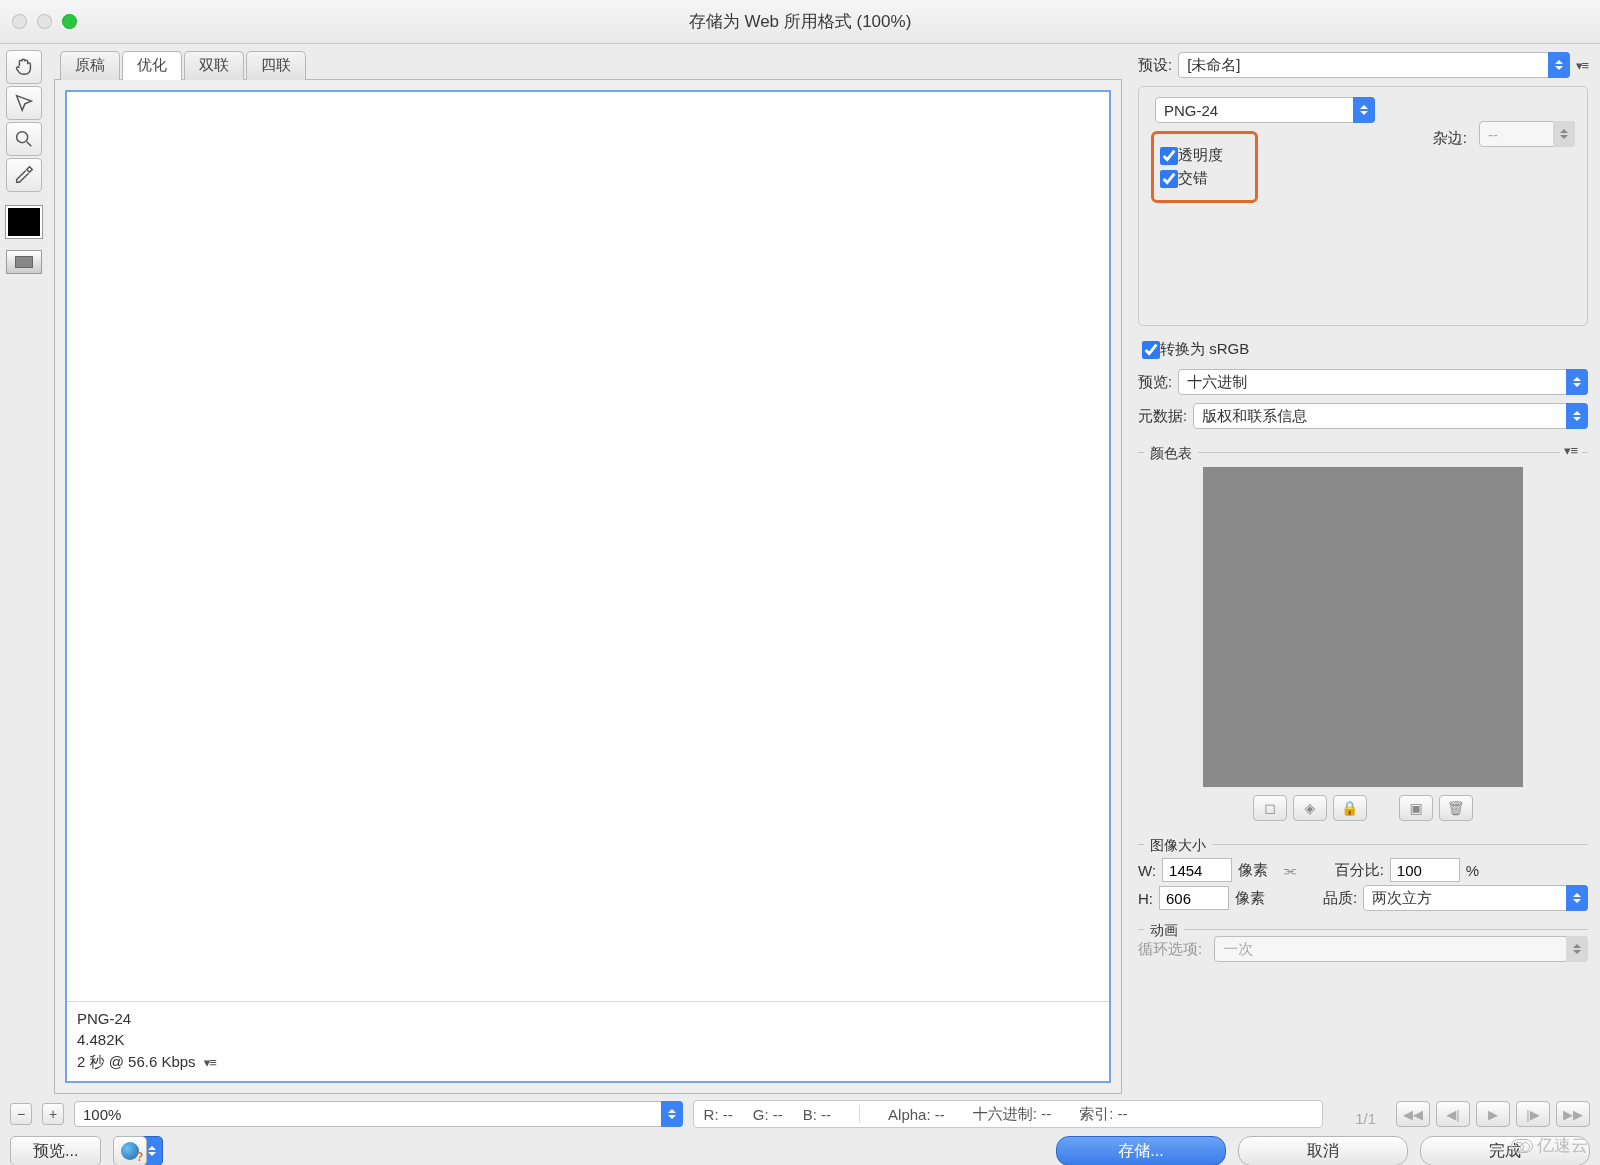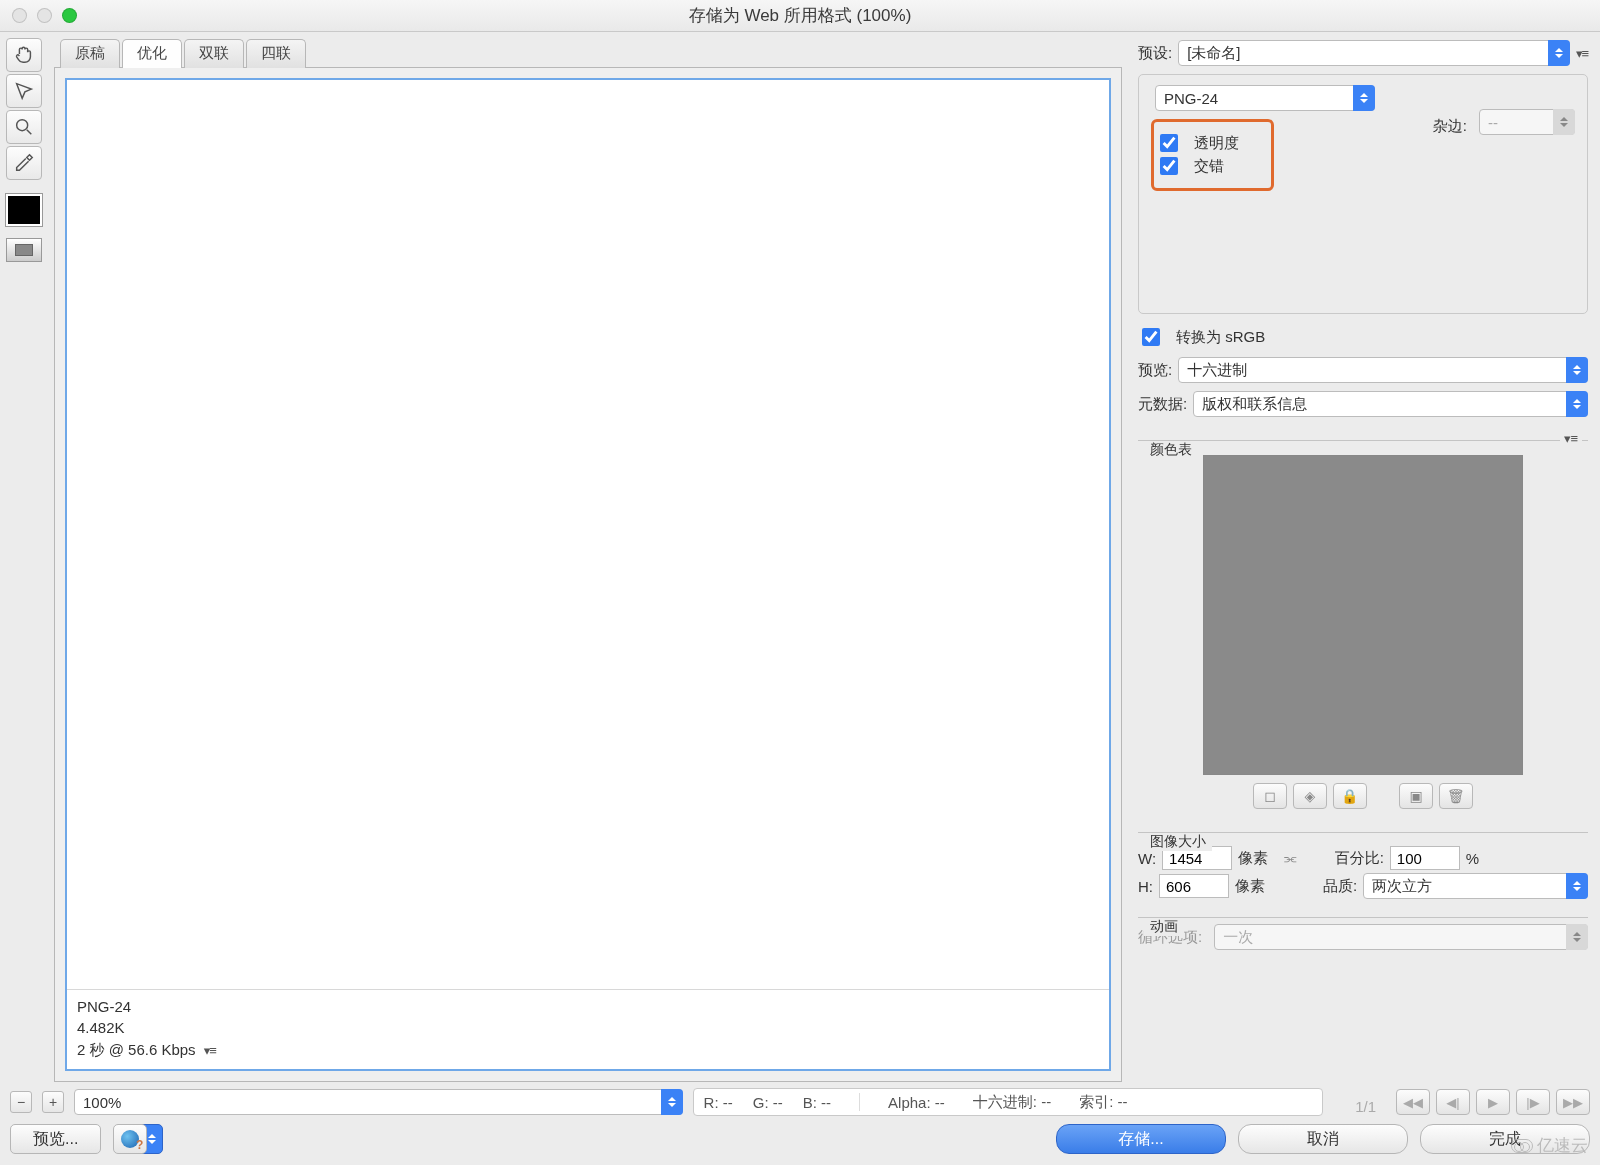--- a/index.html
+++ b/index.html
@@ -1,19 +1,19 @@
 <!DOCTYPE html>
 <html><head>
 <meta charset="utf-8">
 <style>
 * { box-sizing: border-box; margin: 0; padding: 0; font-family: "Helvetica Neue", Arial, sans-serif; }
 body { background: #ececec; width: 1600px; height: 1165px; overflow: hidden; font-size: 15px; color: #333; }
 
 
-.titlebar { height: 32px; background: linear-gradient(#f6f6f6,#e9e9e9); border-bottom: 1px solid #c9c9c9; display: flex; align-items: center; position: relative; }
+.titlebar { height: 44px; background: linear-gradient(#f6f6f6,#e9e9e9); border-bottom: 1px solid #c9c9c9; display: flex; align-items: center; position: relative; }
 .traffic { display: flex; gap: 10px; margin-left: 12px; }
 .tlight { width: 15px; height: 15px; border-radius: 50%; border: 1px solid rgba(0,0,0,.15); }
 .tlight.red { background: #e4e4e4; }
 .tlight.yel { background: #e4e4e4; }
 .tlight.grn { background: #2ac840; }
 .titlebar .title { position: absolute; left: 0; right: 0; text-align: center; font-size: 17px; color: #3a3a3a; }
 
 .main { display: flex; height: 1050px; }
 
 
@@ -46,28 +46,28 @@
 .sel .arrow::after { border-top:4px solid #fff; }
 .sel.gray .arrow { background: #d8d8d8; }
 .sel.gray .arrow::before { border-bottom-color:#888; }
 .sel.gray .arrow::after { border-top-color:#888; }
 .sel.gray .body { color:#aaa; background:#f6f6f6;}
 .menuicon { font-size: 13px; color: #555; letter-spacing: -1px; }
 
 .fmtbox { border: 1px solid #c9c9c9; border-radius: 5px; padding: 10px 12px 6px; margin-bottom: 14px; position: relative; min-height: 240px;}
 .fmtbox .sel { width: 220px; margin-bottom: 8px; margin-left: 4px;}
 .redbox { border: 3px solid #e06a2e; border-radius: 6px; padding: 8px 32px 8px 6px; display: inline-block; }
-.chk { display: flex; gap: 16px; margin: 4px 0; }
+.chk { display: flex; align-items: center; gap: 0; margin: 4px 0; }
 .chk input { width: 18px; height: 18px; accent-color: #2f7af4; }
 .matte { position: absolute; top: 34px; right: 12px; display: flex; align-items: center; gap: 8px; }
 .matte .sel { width: 96px; }
 
 .grouplabel { position: relative; height: 10px; margin-top: 6px;}
 .grouplabel .line { border-top: 1px solid #c4c4c4; position: absolute; left: 0; right: 0; top: 9px; }
-.grouplabel .txt { position: absolute; left: 6px; top: 10px; background: #ececec; padding: 0 6px; font-size: 14px; }
+.grouplabel .txt { position: absolute; left: 6px; top: 2px; background: #ececec; padding: 0 6px; font-size: 14px; }
 .grouplabel .mi { position: absolute; right: 6px; top: 0; background: #ececec; padding: 0 4px; font-size: 13px; color: #555;}
 
 .colortable { width: 320px; height: 320px; background: #8a8a8a; border: 1px solid #888; margin: 14px auto 8px; }
 .ctbtns { display: flex; justify-content: center; gap: 6px; margin-bottom: 8px;}
 .ctbtn { width: 34px; height: 26px; background: linear-gradient(#fcfcfc,#e4e4e4); border: 1px solid #b8b8b8; border-radius: 4px; display:flex; align-items:center; justify-content:center; color:#888; font-size:14px;}
 .ctbtns .gap { width: 20px; }
 
 .imgsize { border-top: 1px solid #c9c9c9; padding-top: 8px; }
 .dimrow { display: flex; align-items: center; gap: 6px; margin: 3px 0; }
 .numbox { width: 70px; height: 24px; border: 1px solid #bcbcbc; background: #fff; padding: 0 6px; font-size: 15px; }

